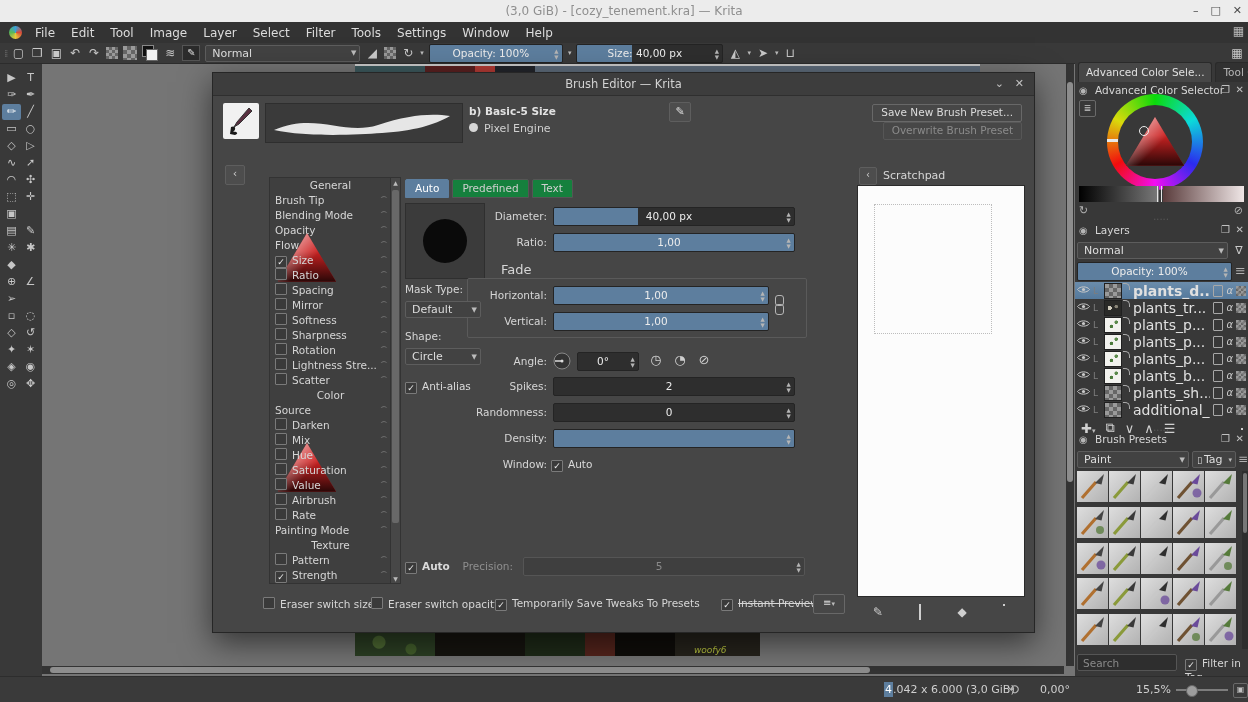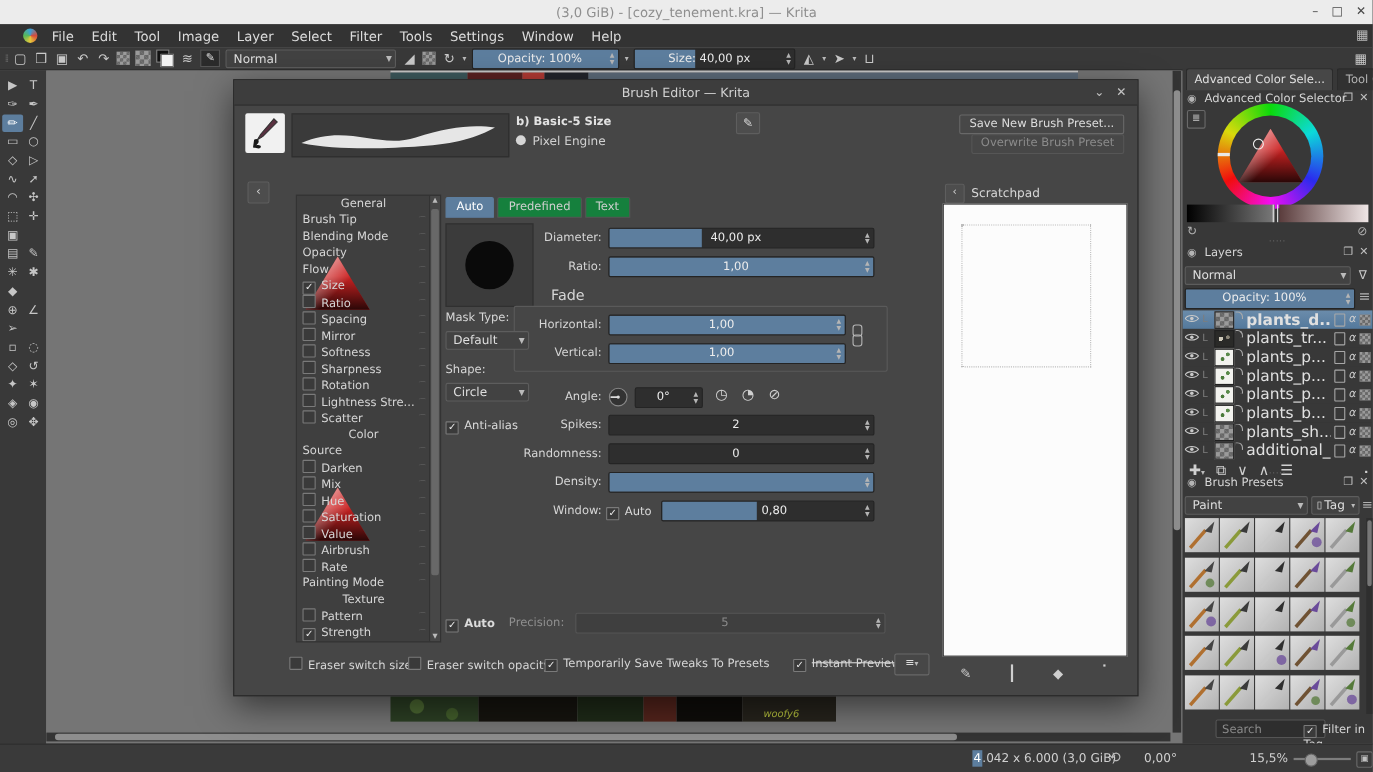--- a/index.html
+++ b/index.html
@@ -1,20 +1,20 @@
 <!DOCTYPE html>
 <html><head>
 <meta charset="utf-8">
 <style>
   html,body{margin:0;padding:0;background:#222;}
   #root{position:relative;width:1248px;height:702px;background:#757575;font-family:"DejaVu Sans",sans-serif;font-size:11px;color:#d6d6d6;overflow:hidden;user-select:none;}
   
   .titlebar{position:absolute;left:0;top:0;width:100%;height:22px;background:#ececec;color:#8f8f8f;font-size:12px;line-height:22px;text-align:center;}
   .winbtns{position:absolute;right:6px;top:0;height:22px;display:flex;gap:12px;color:#4a4a4a;font-size:11px;line-height:22px;}
-  .menubar{position:absolute;left:0;top:22px;width:100%;height:21px;background:#333;display:flex;align-items:center;padding-left:16px;box-sizing:border-box;}
+  .menubar{position:absolute;left:0;top:22px;width:100%;height:21px;background:#333;display:flex;align-items:center;padding-left:4px;box-sizing:border-box;}
   .applogo{width:13px;height:13px;border-radius:50%;background:conic-gradient(#3aa0d8,#d84a3a,#e8c83a,#58b858,#3aa0d8);margin:0 5px;}
   .menu-item{padding:0 8px;color:#dcdcdc;font-size:12px;}
   .menubar-right{position:absolute;right:4px;top:24px;color:#b9b9b9;font-size:12px;}
   .toolbar{position:absolute;left:0;top:43px;width:100%;height:21px;background:#393939;display:flex;align-items:center;gap:5px;padding:0 4px;box-sizing:border-box;border-bottom:1px solid #2c2c2c;}
   .tbi{color:#c9c9c9;font-size:12px;min-width:14px;text-align:center;line-height:18px;}
   .tb-handle{color:#5f5f5f;font-size:10px;letter-spacing:-2px;}
   .checker,.li-chk,.thumb.checker{background-color:#9a9a9a;background-image:linear-gradient(45deg,#666 25%,transparent 25%,transparent 75%,#666 75%),linear-gradient(45deg,#666 25%,transparent 25%,transparent 75%,#666 75%);background-size:8px 8px;background-position:0 0,4px 4px;}
   .checker{width:14px;height:14px;}
   .checker.sm{width:12px;height:12px;background-size:6px 6px;background-position:0 0,3px 3px;}
   .fgbg{position:relative;width:16px;height:16px;}
@@ -477,28 +477,20 @@
       <div class="fill" style="width:100%"></div>
       <span class="spin">
           <span>▲</span>
           <span>▼</span>
         </span>
     </div>
     <span class="flabel" style="top:385px">Window:</span>
     <span style="position:absolute;left:338px;top:385px">
       <span class="cb checked"></span><span class="chk-label">Auto</span>
     </span>
-    <div class="slider" style="position:absolute;left:388px;top:382px;width:192px">
-      <div class="fill" style="width:45%"></div>
-      <span class="val vleft">0,80</span>
-      <span class="spin">
-          <span>▲</span>
-          <span>▼</span>
-        </span>
-    </div>
 
     <span style="position:absolute;left:192px;top:487px">
       <span class="cb checked"></span><b class="chk-label">Auto</b>
     </span>
     <span class="flabel dim" style="left:230px;top:487px;width:70px">Precision:</span>
     <div class="slider disabled" style="position:absolute;left:310px;top:484px;width:280px">
       <span class="val">5</span>
       <span class="spin">
           <span>▲</span>
           <span>▼</span>
@@ -819,21 +811,21 @@
           </svg></div>
         <div class="preset-cell"><svg viewBox="0 0 31 31" width="31" height="31">
             <line x1="5" y1="27" x2="19" y2="11" stroke="#999999" stroke-width="3.2"></line>
             <path d="M18 12 L27 3 L24.5 13.5 Z" fill="#557a3a"></path>
             <circle cx="24" cy="22" r="4.5" fill="#6a4a9a" opacity=".75"></circle>
           </svg></div>
       </div>
     <div class="pre-sb" style="top:409px;height:178px">
         <div class="th"></div>
       </div>
-    <input class="search" style="top: 592px; margin-left: 28px;" placeholder="Search">
+    <input class="search" style="top: 592px;" placeholder="Search">
     <span style="position:absolute;left:110px;top:595px;font-size:10.5px">
       <span class="cb checked"></span><span>Filter in Tag</span>
     </span>
   </div>
 
   <div class="statusbar">
     <span class="sb-item" style="left:884px">
       <span class="sb-sel">4</span><span>.042 x 6.000 (3,0 GiB)</span>
     </span>
     <span class="sb-item" style="left:1008px;font-size:13px;color:#b9b9b9">⟲</span>

